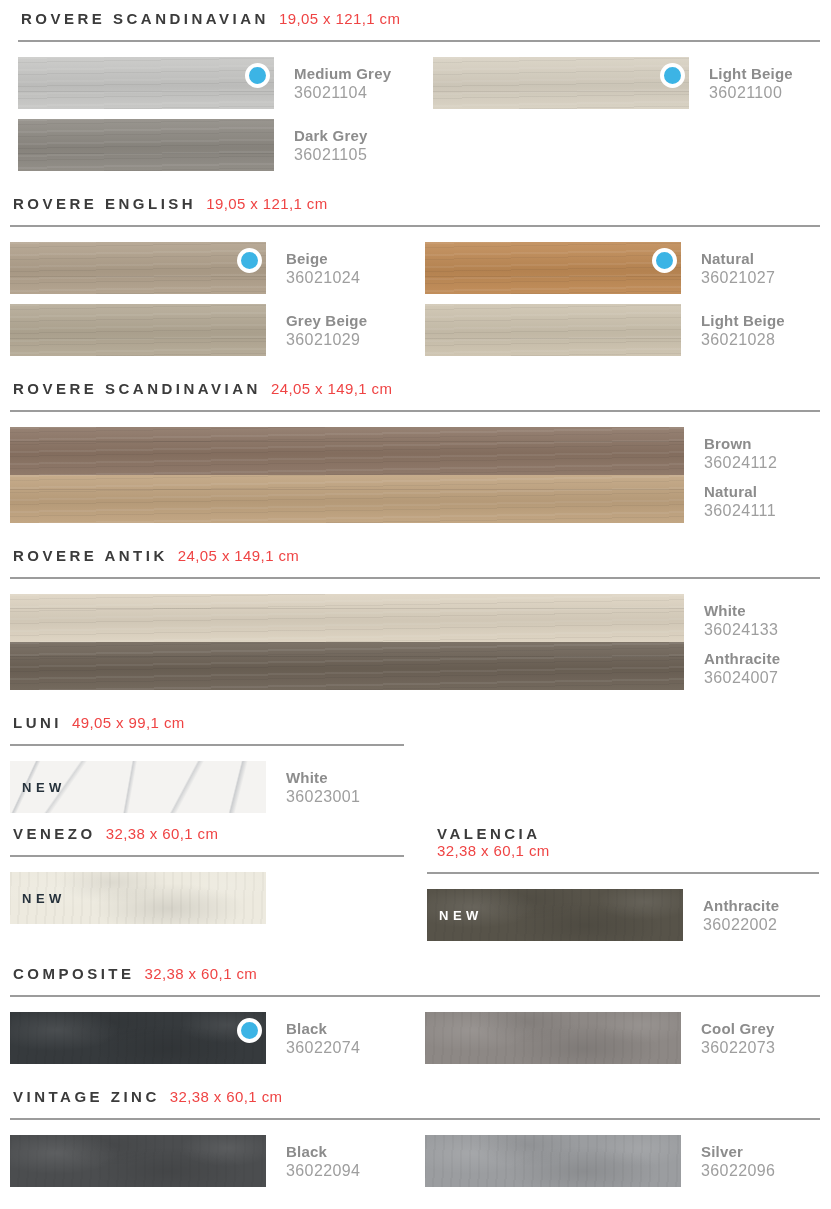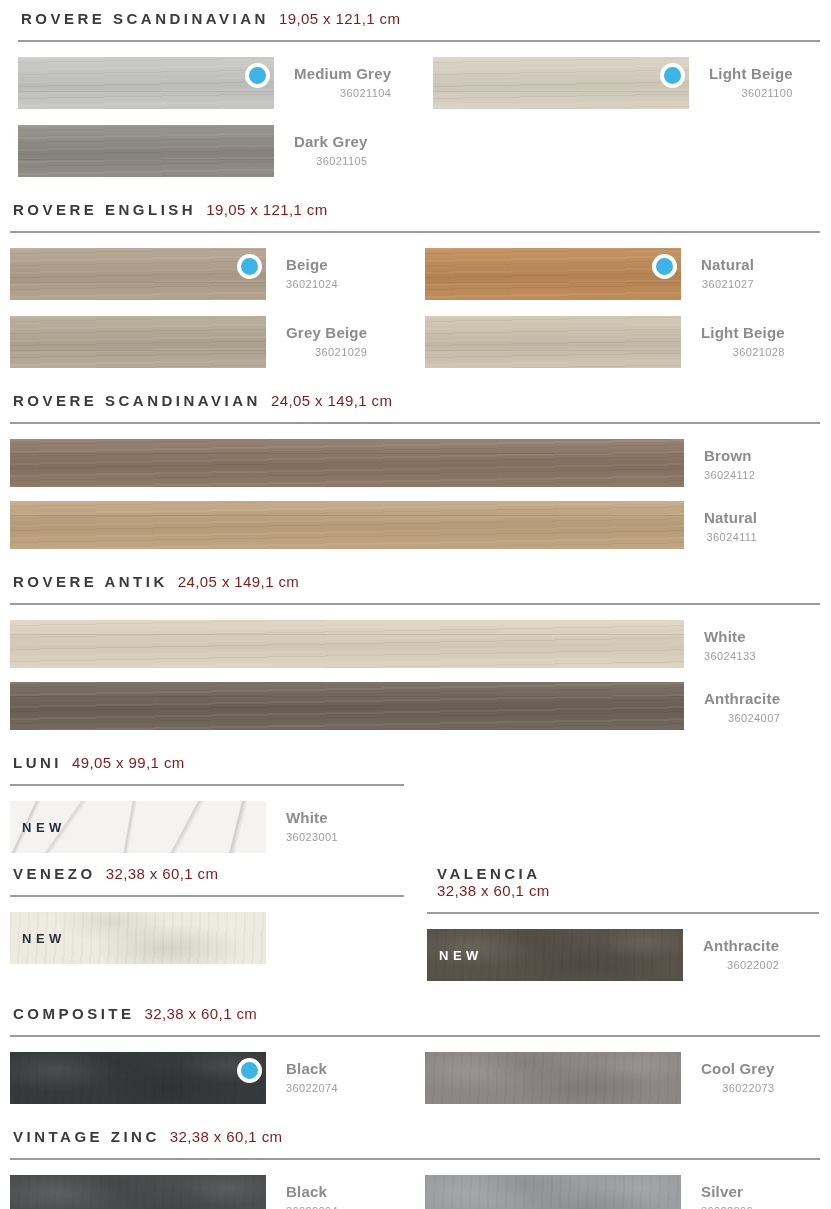--- a/index.html
+++ b/index.html
@@ -6,39 +6,39 @@
   body{width:831px;font-family:"Liberation Sans","DejaVu Sans",sans-serif;-webkit-font-smoothing:antialiased;}
   main{position:relative;width:831px;overflow:hidden;}
 
   .catalog-section{margin-top:24px;}
   main > .catalog-section:first-child{margin-top:10px;padding-left:8px;}
   .half-row{display:grid;grid-template-columns:415px 416px;margin-top:12px;}
   .half-row .catalog-section{margin-top:0;}
 
   .sec-header{padding-left:13px;display:flex;align-items:baseline;white-space:nowrap;}
   .sec-title{font-size:15px;font-weight:700;letter-spacing:3.5px;color:#3b3b3b;margin:0;display:inline;}
-  .sec-dims{font-size:15px;color:#7f1d1d;letter-spacing:0.4px;margin-left:10px;}
+  .sec-dims{font-size:15px;color:#ef4444;letter-spacing:0.4px;margin-left:10px;}
 
   .rule{height:2px;background:#9c9c9c;margin:13px 11px 0 10px;}
   .layout-half-left .rule{width:394px;margin-right:0;}
   .layout-half-right .rule{width:392px;margin-left:12px;}
   .layout-half-right .sec-header{padding-left:12px;flex-direction:column;}
 
   .rows{margin-top:15px;}
-  .layout-two-col .rows{display:grid;grid-template-columns:415px 416px;row-gap:16px;}
-  .layout-full .rows{display:flex;flex-direction:column;gap:14px;}
+  .layout-two-col .rows{display:grid;grid-template-columns:415px 416px;row-gap:10px;}
+  .layout-full .rows{display:flex;flex-direction:column;}
 
   .product{display:flex;padding-left:10px;align-items:flex-start;}
   .layout-half-right .product{padding-left:12px;}
   .swatch{position:relative;width:256px;height:52px;flex:0 0 auto;background-color:var(--c,#ccc);}
   .layout-full .swatch{width:674px;height:48px;}
 
   .label{padding:8px 0 0 20px;}
   .p-name{font-size:15px;font-weight:700;color:#8c8c8c;line-height:18px;letter-spacing:0.2px;}
-  .p-code{font-size:11px;font-weight:400;color:#9e9e9e;line-height:20px;letter-spacing:0.4px;text-align:right;}
+  .p-code{font-size:16px;font-weight:400;color:#9e9e9e;line-height:20px;letter-spacing:0.4px;}
 
   .dot{position:absolute;top:6px;right:4px;width:17px;height:17px;border-radius:50%;
        background:#3cb4e5;border:4px solid #ffffff;box-sizing:content-box;}
 
   .new-badge{position:absolute;left:12px;top:50%;transform:translateY(-50%);
        font-size:13px;font-weight:700;letter-spacing:4.5px;color:#26323c;}
   .new-badge.light{color:#ffffff;}
 
   
   .swatch::before{content:"";position:absolute;inset:0;pointer-events:none;}

